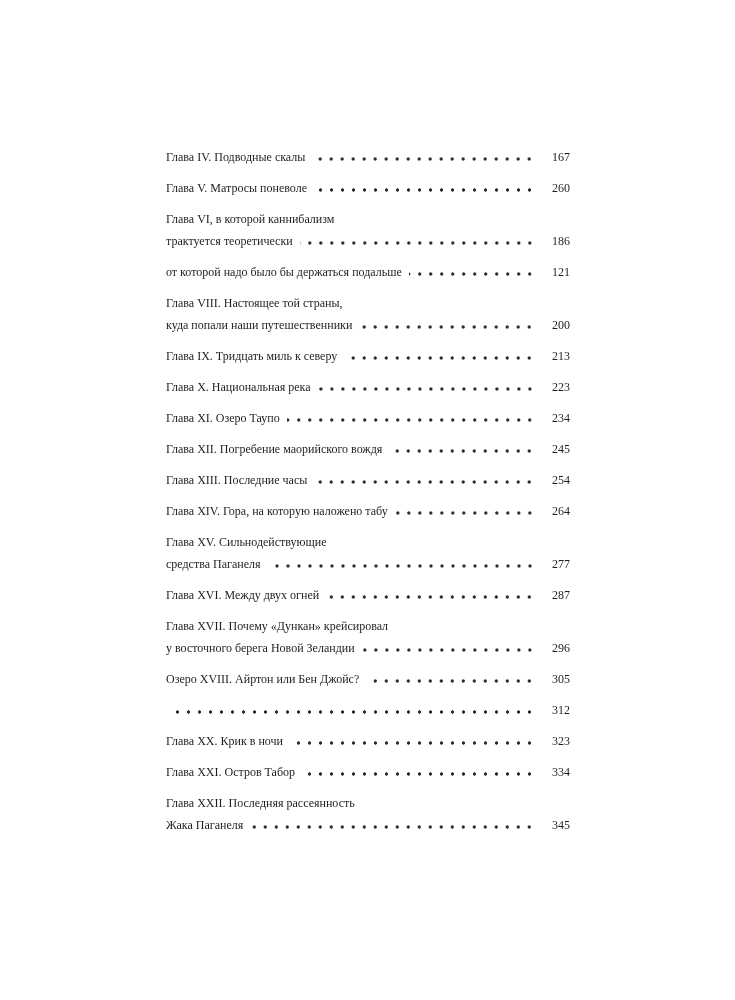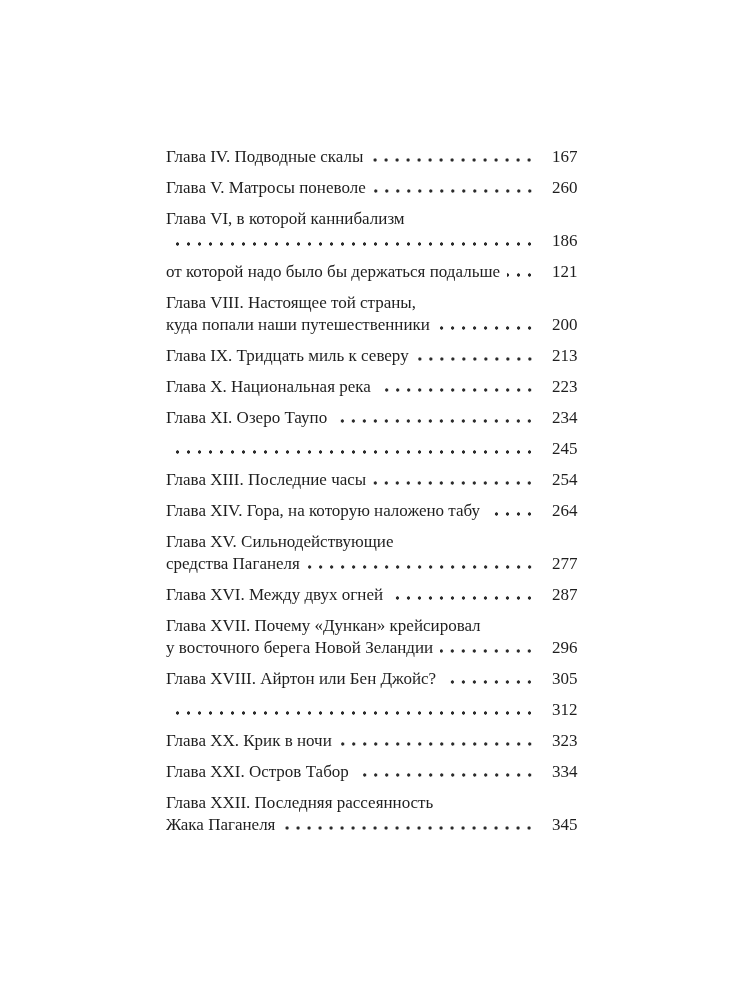--- a/index.html
+++ b/index.html
@@ -15,21 +15,21 @@
   }
   .page {
     box-sizing: border-box;
     width: 735px;
     height: 1000px;
     padding: 146px 157px 0 166px;
     background: var(--bg-color, #ffffff);
   }
   .toc {
     color: var(--text-color, #1e1e1e);
-    font-size: 17px;
+    font-size: 12px;
     line-height: 22px;
   }
   .entry {
     margin-bottom: 9px;
   }
   .line {
     white-space: nowrap;
   }
   .line.last {
     display: flex;
@@ -71,20 +71,21 @@
       <div class="entry">
         <div class="line last">
           <span class="txt">Глава V. Матросы поневоле</span>
           <span class="leader"></span>
           <span class="pg">260</span>
         </div>
       </div>
       <div class="entry">
         <div class="line"><span class="txt">Глава VI, в которой каннибализм</span></div>
         <div class="line last">
+          <span class="txt">трактуется теоретически</span>
           <span class="leader"></span>
           <span class="pg">186</span>
         </div>
       </div>
       <div class="entry">
         <div class="line last">
           <span class="txt">от которой надо было бы держаться подальше</span>
           <span class="leader"></span>
           <span class="pg">121</span>
         </div>
@@ -113,20 +114,21 @@
       </div>
       <div class="entry">
         <div class="line last">
           <span class="txt">Глава XI. Озеро Таупо</span>
           <span class="leader"></span>
           <span class="pg">234</span>
         </div>
       </div>
       <div class="entry">
         <div class="line last">
+          <span class="txt">Глава XII. Погребение маорийского вождя</span>
           <span class="leader"></span>
           <span class="pg">245</span>
         </div>
       </div>
       <div class="entry">
         <div class="line last">
           <span class="txt">Глава XIII. Последние часы</span>
           <span class="leader"></span>
           <span class="pg">254</span>
         </div>
@@ -156,21 +158,21 @@
       <div class="entry">
         <div class="line"><span class="txt">Глава XVII. Почему «Дункан» крейсировал</span></div>
         <div class="line last">
           <span class="txt">у восточного берега Новой Зеландии</span>
           <span class="leader"></span>
           <span class="pg">296</span>
         </div>
       </div>
       <div class="entry">
         <div class="line last">
-          <span class="txt">Глава XVIII. Айртон или Бен Джойс?</span>
+          <span class="txt">Озеро XVIII. Айртон или Бен Джойс?</span>
           <span class="leader"></span>
           <span class="pg">305</span>
         </div>
       </div>
       <div class="entry">
         <div class="line last">
           <span class="leader"></span>
           <span class="pg">312</span>
         </div>
       </div>

